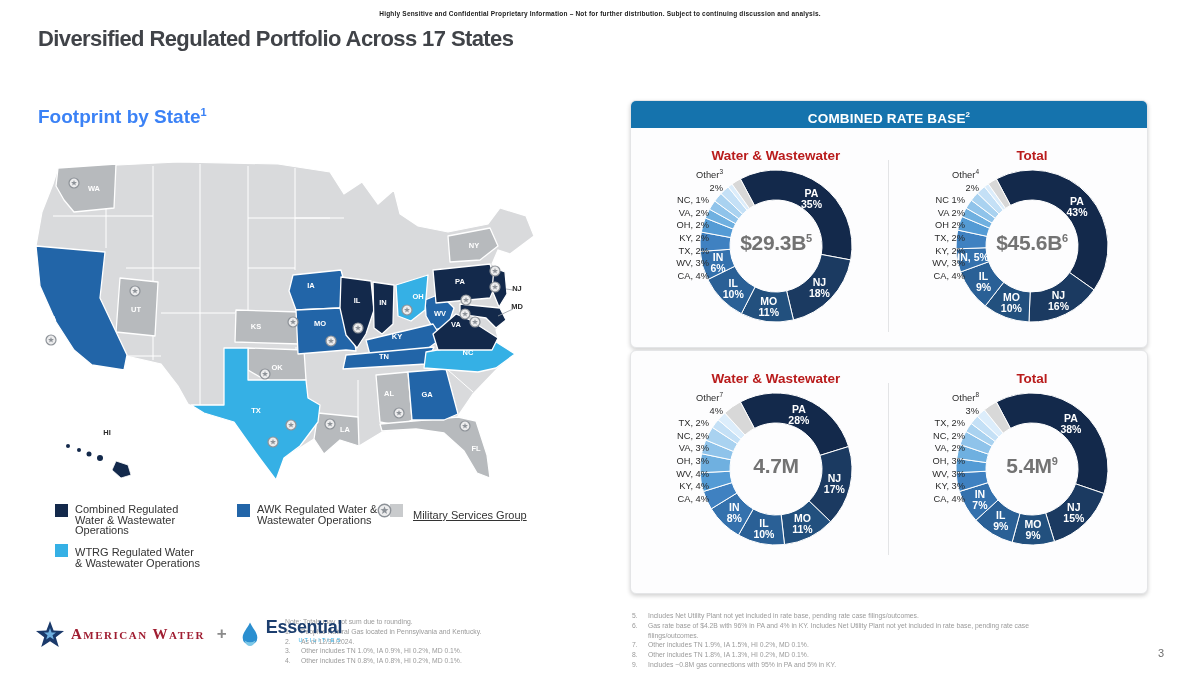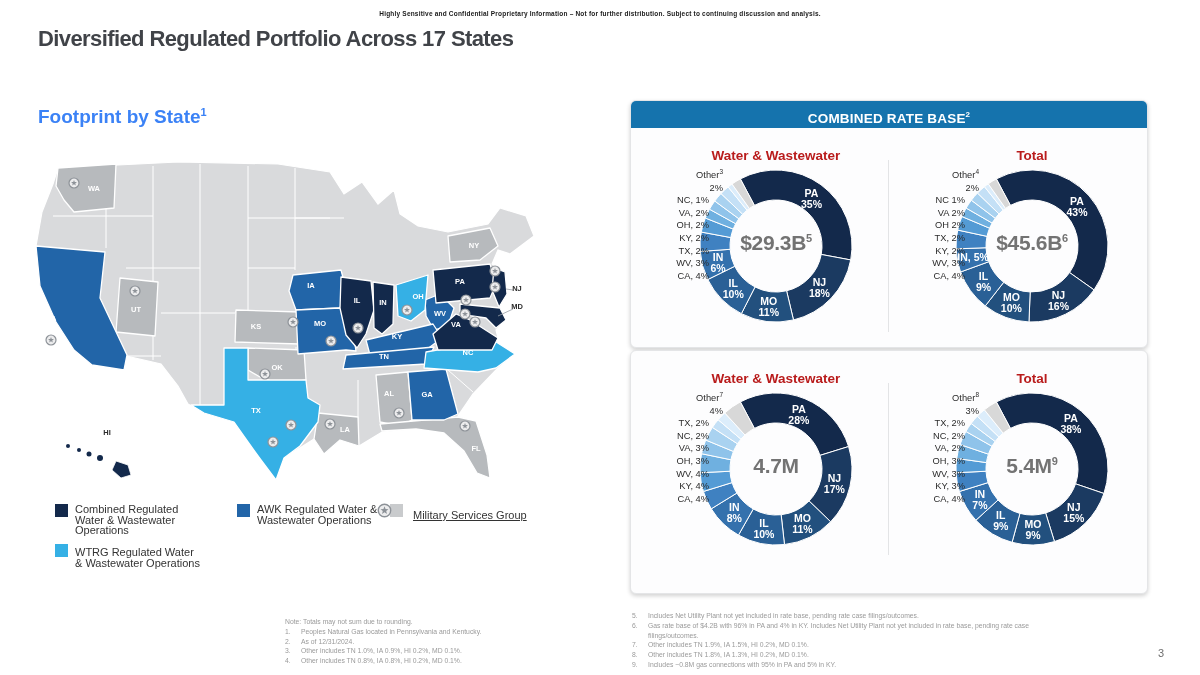--- a/index.html
+++ b/index.html
@@ -443,15 +443,33 @@
       <div class="fn">
         <span class="num">8.</span>
         <span class="txt">Other includes TN 1.8%, IA 1.3%, HI 0.2%, MD 0.1%.</span>
       </div>
       <div class="fn">
         <span class="num">9.</span>
         <span class="txt">Includes ~0.8M gas connections with 95% in PA and 5% in KY.</span>
       </div>
     </div>
 
+  <div class="logos">
+    <svg width="30" height="28" viewBox="0 0 30 28">
+      <path d="M15,1 L18.6,10.6 L29,10.9 L20.8,17.2 L23.8,27 L15,21.2 L6.2,27 L9.2,17.2 L1,10.9 L11.4,10.6 Z" fill="#1b3a6b"></path>
+      <path d="M15,8 L16.6,12.4 L21,12.6 L17.5,15.3 L18.8,19.6 L15,17 L11.2,19.6 L12.5,15.3 L9,12.6 L13.4,12.4 Z" fill="#6fb0e0"></path>
+    </svg>
+    <span class="aw-name">American Water</span>
+    <span class="plus">+</span>
+    <span class="ess-wrap">
+      <svg width="22" height="26" viewBox="0 0 24 28">
+        <path d="M12,1.5 C9,8 4,12.5 4,18 a8,8 0 0 0 16,0 C20,12.5 15,8 12,1.5 Z" fill="#2b8fd0"></path>
+        <path d="M6,21 q6,4 12,0 q-2,6 -6,6 q-4,0 -6,-6 Z" fill="#7ec8e8"></path>
+      </svg>
+      <span class="ess-text">
+        <div class="ess-name">Essential</div>
+        <div class="ess-sub">UTILITIES</div>
+      </span>
+    </span>
+  </div>
 
   <div class="page-num">3</div>
 </div>
 
 </body></html>

